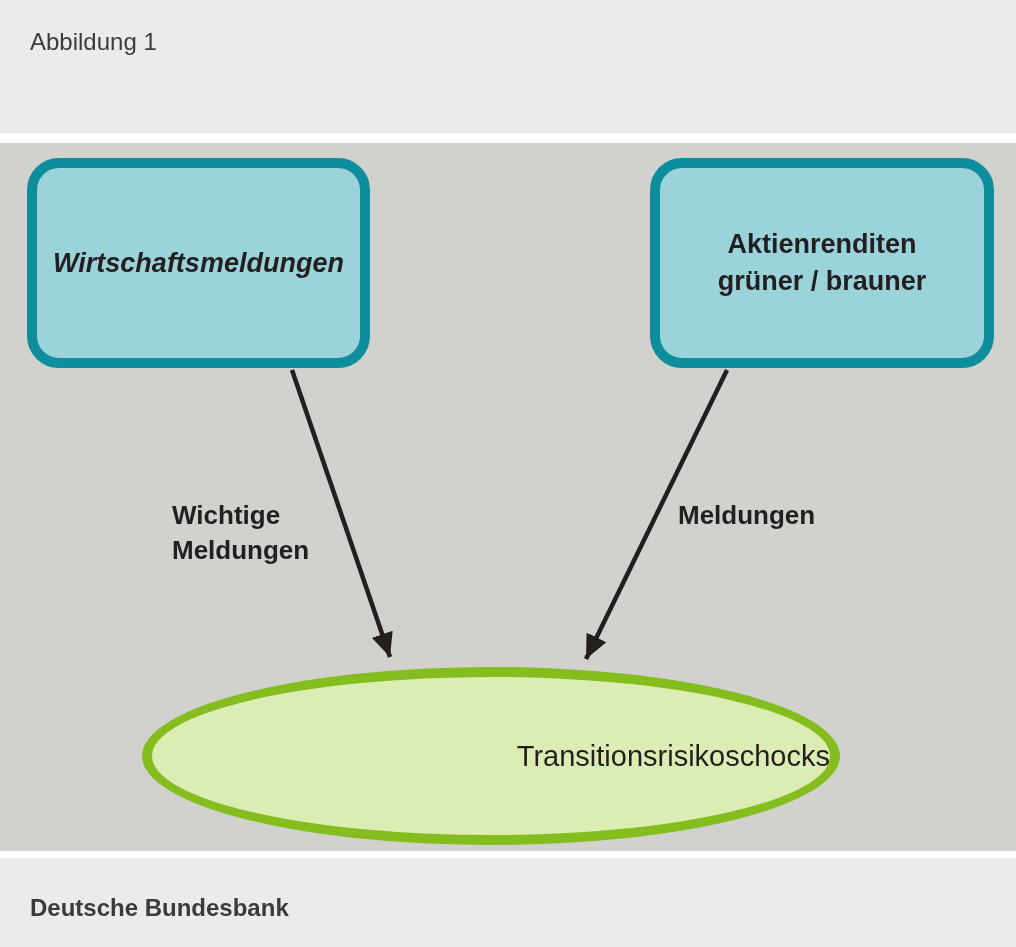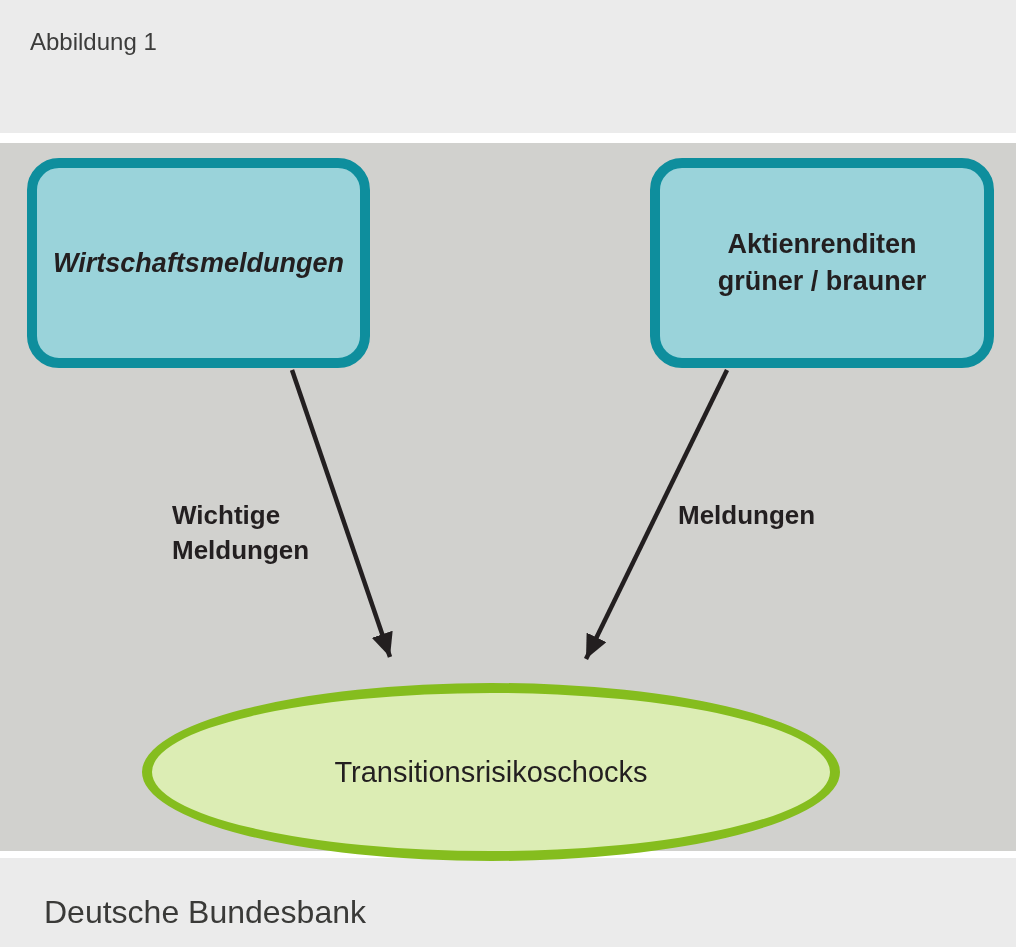--- a/index.html
+++ b/index.html
@@ -99,46 +99,45 @@
   }
   .arrow-line {
     stroke: var(--arrow);
     stroke-width: 4.5;
     fill: none;
   }
   .arrowhead-path { fill: var(--arrow); }
   .target-ellipse {
     position: absolute;
     left: 142px;
-    top: 540px;
+    top: 524px;
     width: 698px;
     height: 178px;
     background: var(--ellipse-fill);
     border: 10px solid var(--ellipse-border);
     border-radius: 50%;
     display: flex;
-    justify-content: center;
+    justify-content: flex-end;
     align-items: center;
   }
   .target-label {
     font-size: 29px;
     font-weight: normal;
     color: var(--text);
     white-space: nowrap;
   }
   .footer {
     height: 89px;
     background: var(--footer-bg);
     padding: 36px 0 0 30px;
   }
   .source-attribution {
-    font-size: 32px;
-    font-weight: normal;
+    font-size: 24px;
+    font-weight: bold;
     color: #3a3a38;
-    margin-left: 14px;
   }
 </style>
 </head>
 <body>
 
 <div class="page">
 
   <div class="header">
     <div class="figure-number">Abbildung 1</div>
   </div>

